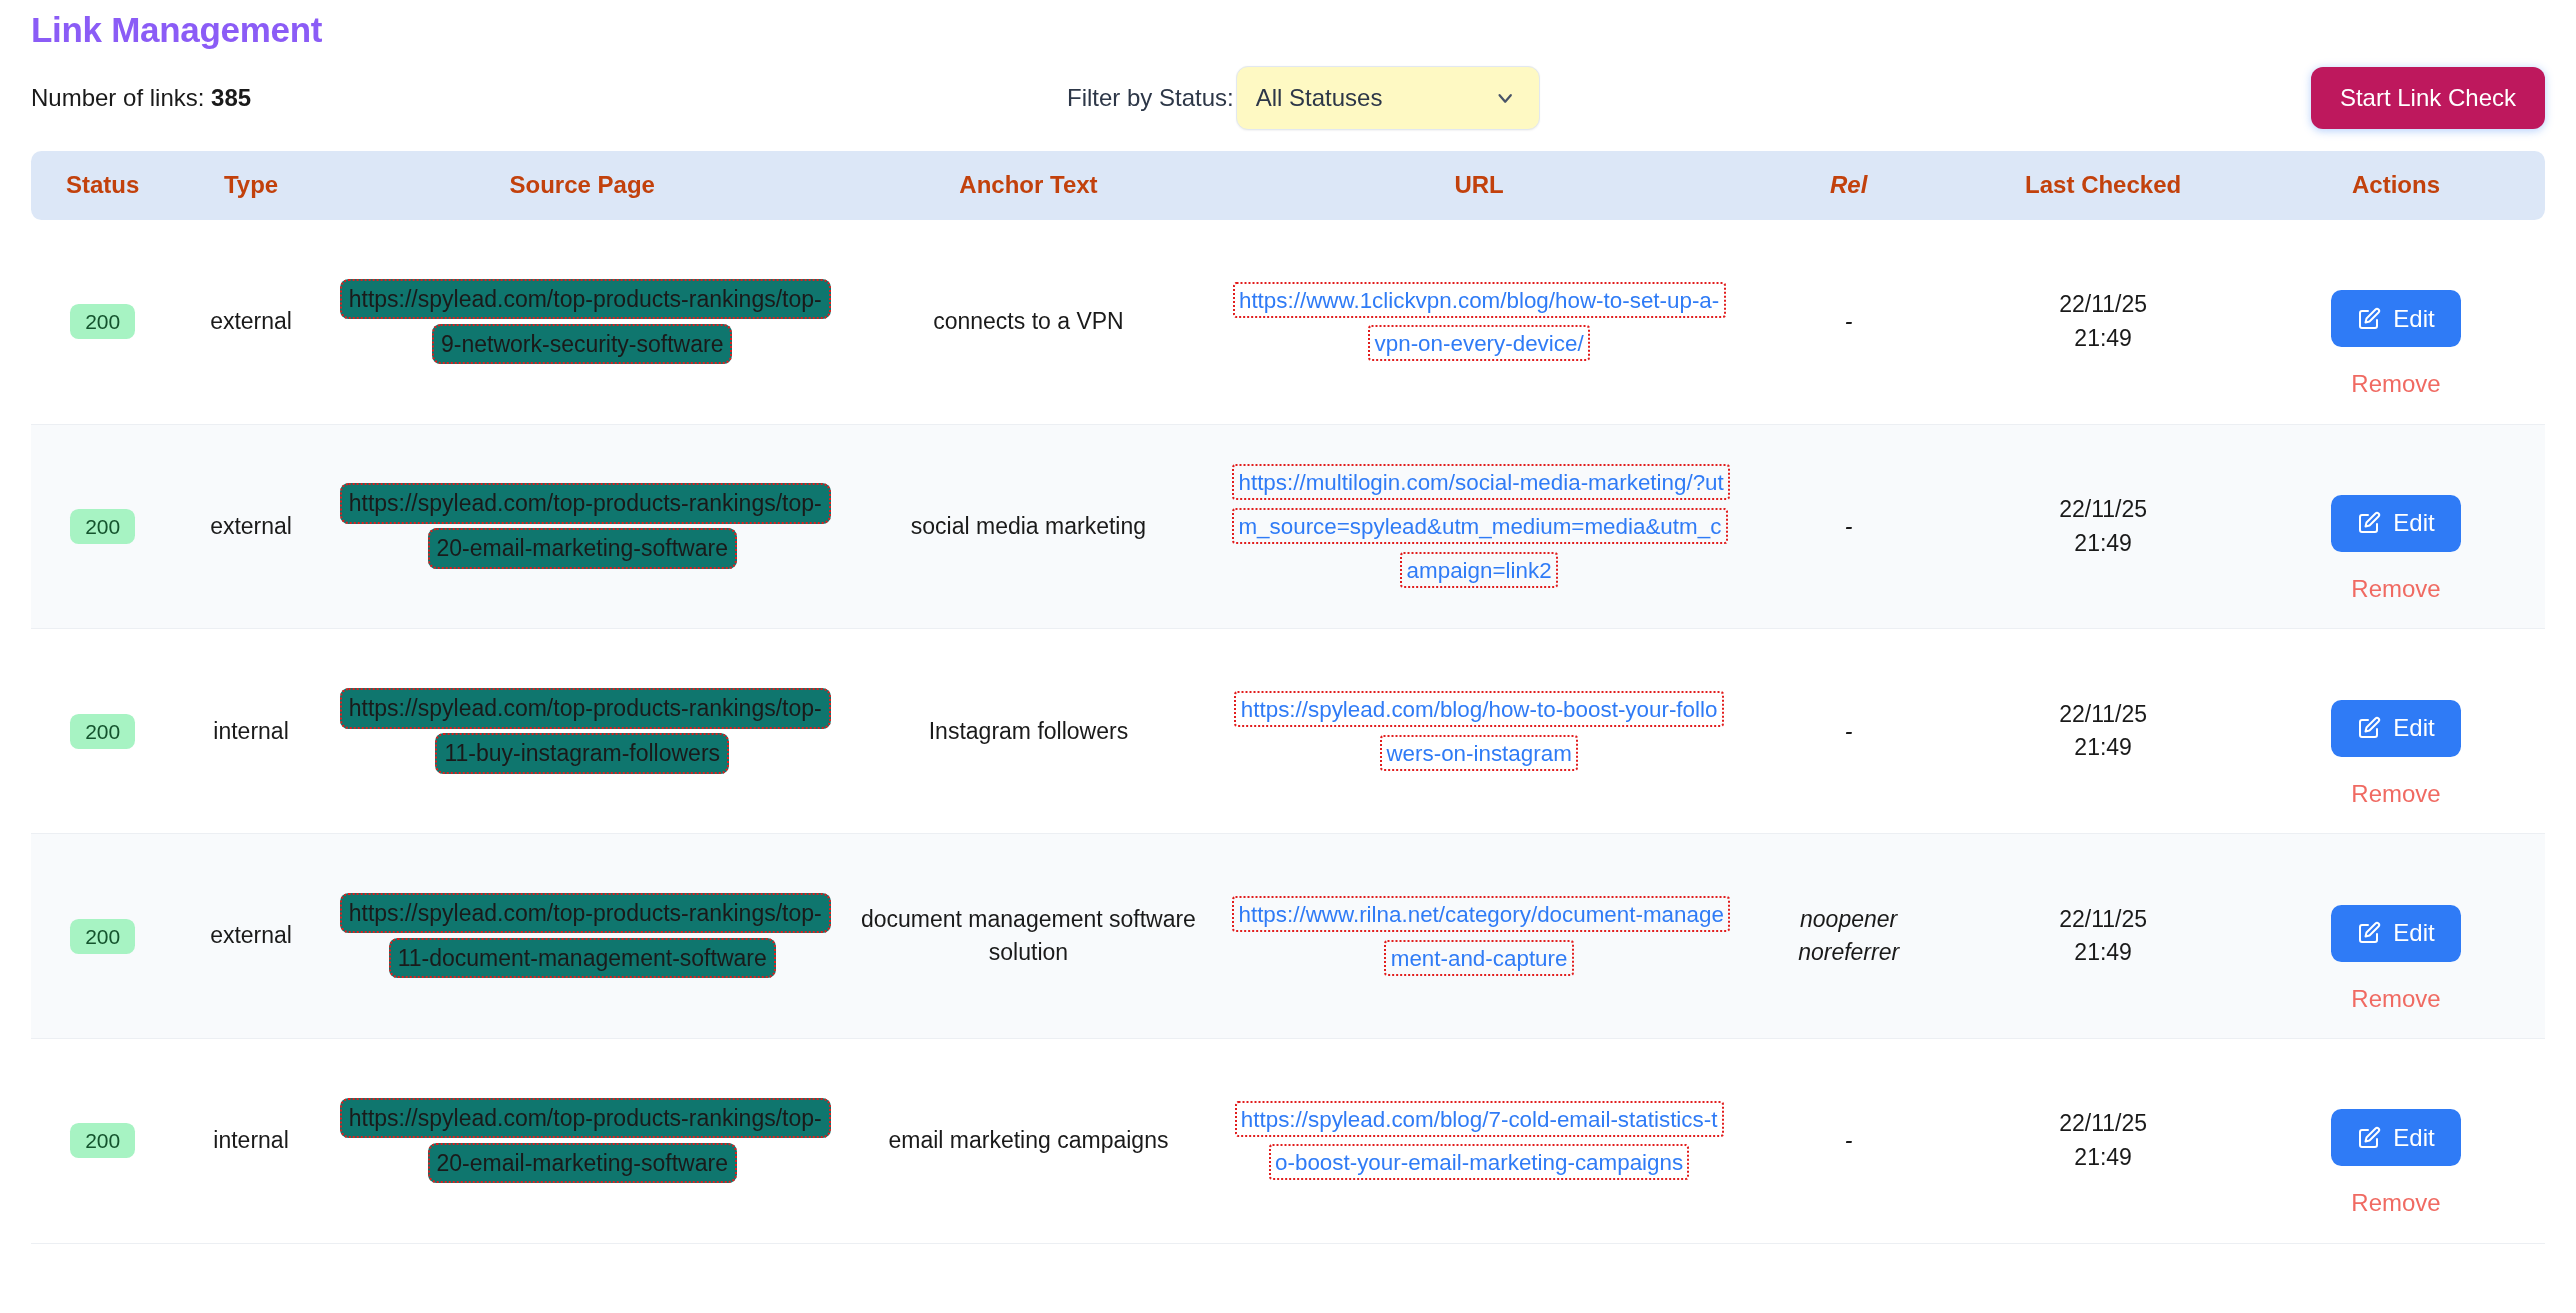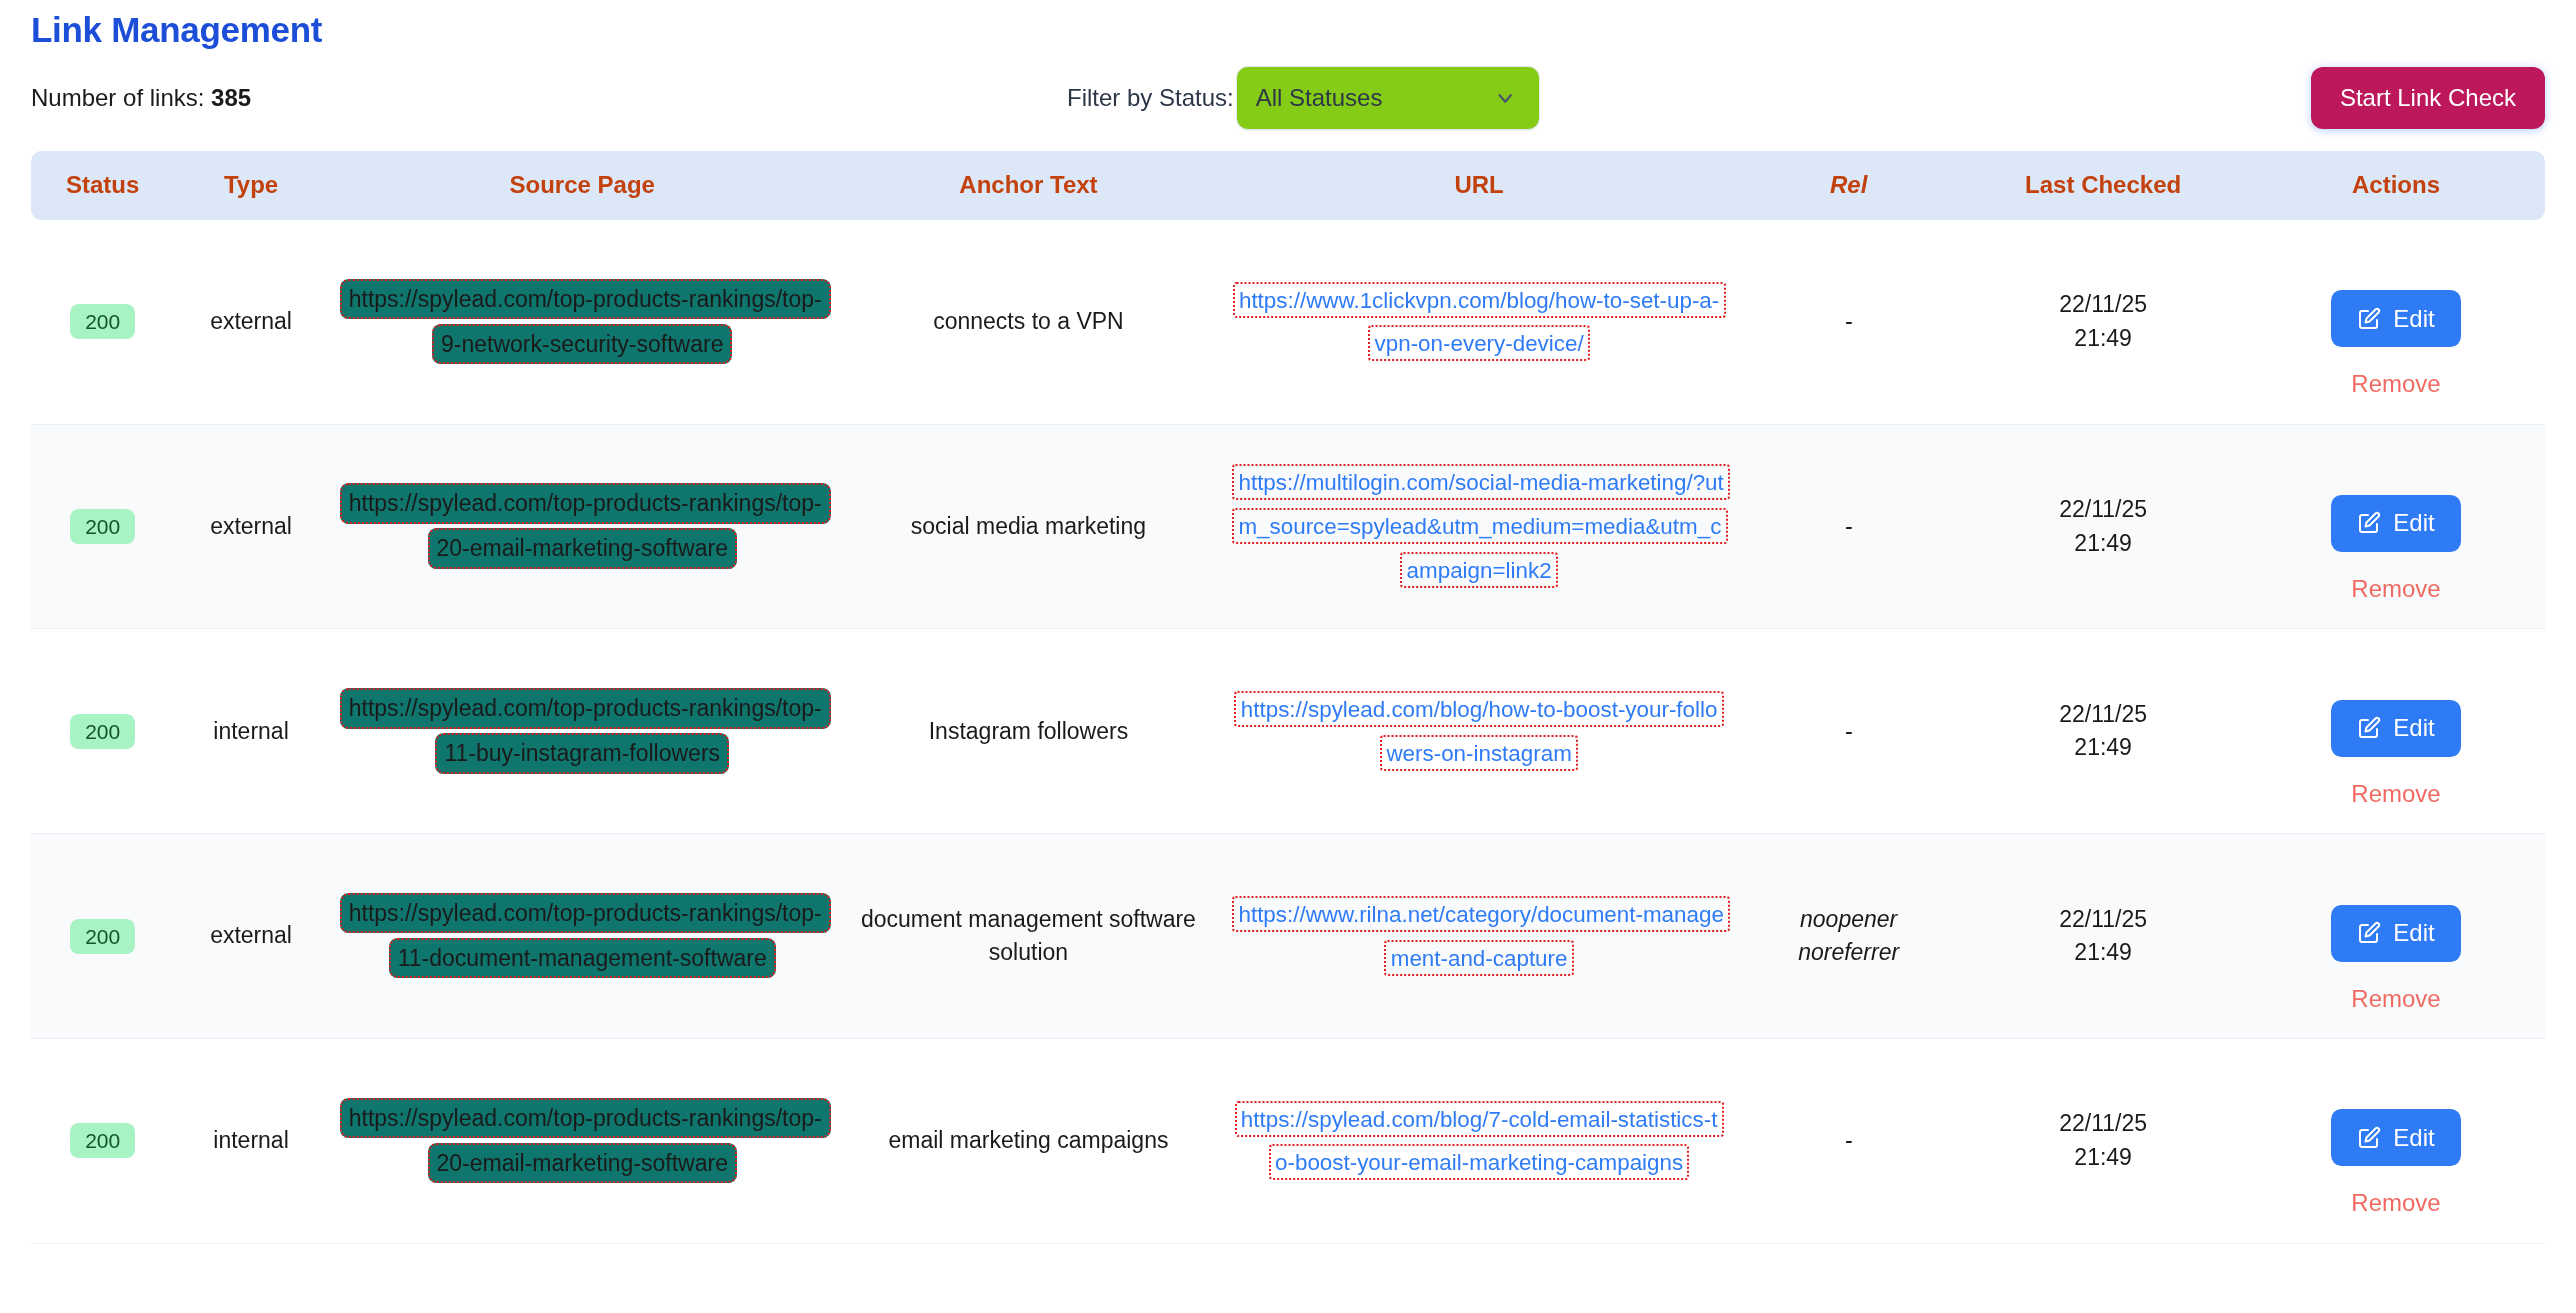--- a/index.html
+++ b/index.html
@@ -14,21 +14,21 @@
   .page {
     width: 2576px;
     height: 1314px;
     padding: 0 31px;
     position: relative;
     background: #ffffff;
   }
   .page-title {
     font-size: 35px;
     font-weight: bold;
-    color: #1d4ed8;
+    color: #8b5cf6;
     letter-spacing: -0.3px;
     padding-top: 8.6px;
     line-height: 1.2;
   }
   .toolbar {
     display: flex;
     align-items: center;
     height: 95px;
     position: relative;
   }
@@ -47,21 +47,21 @@
   }
   .filter-label {
     font-size: 24px;
     color: #2d3748;
     white-space: nowrap;
   }
   .select-wrap {
     position: relative;
     width: 304px;
     height: 64px;
-    background: #84cc16;
+    background: #fef9c3;
     border: 1.7px solid #e2e8f0;
     border-radius: 12px;
     display: flex;
     align-items: center;
     padding: 0 19px;
     box-shadow: 0 0.9px 1.7px rgba(16,24,40,0.05);
   }
   .select-value {
     font-size: 24px;
     color: #2d3748;

